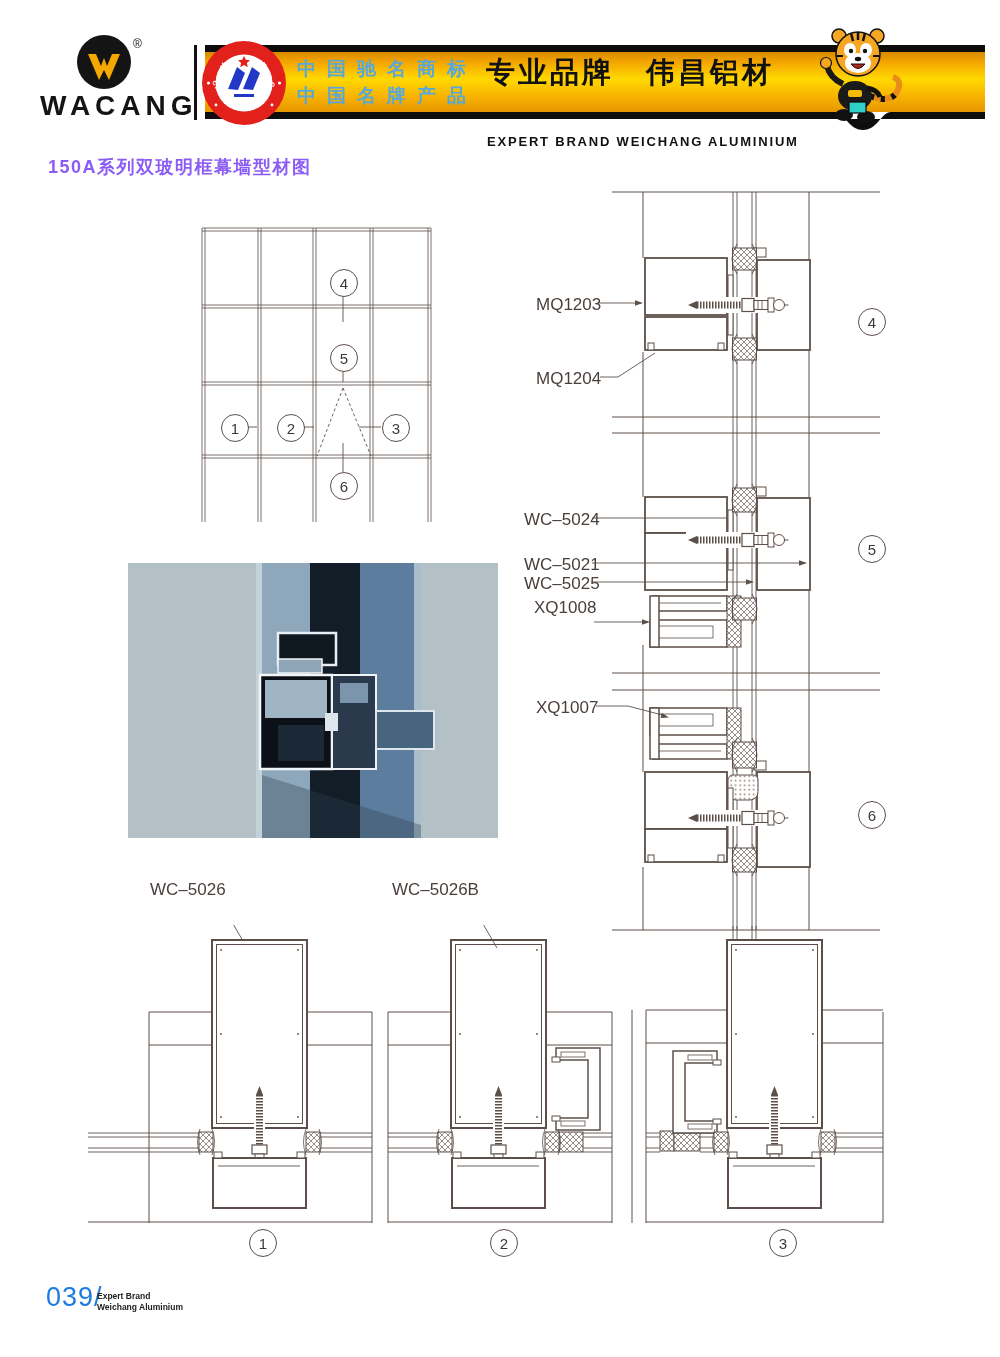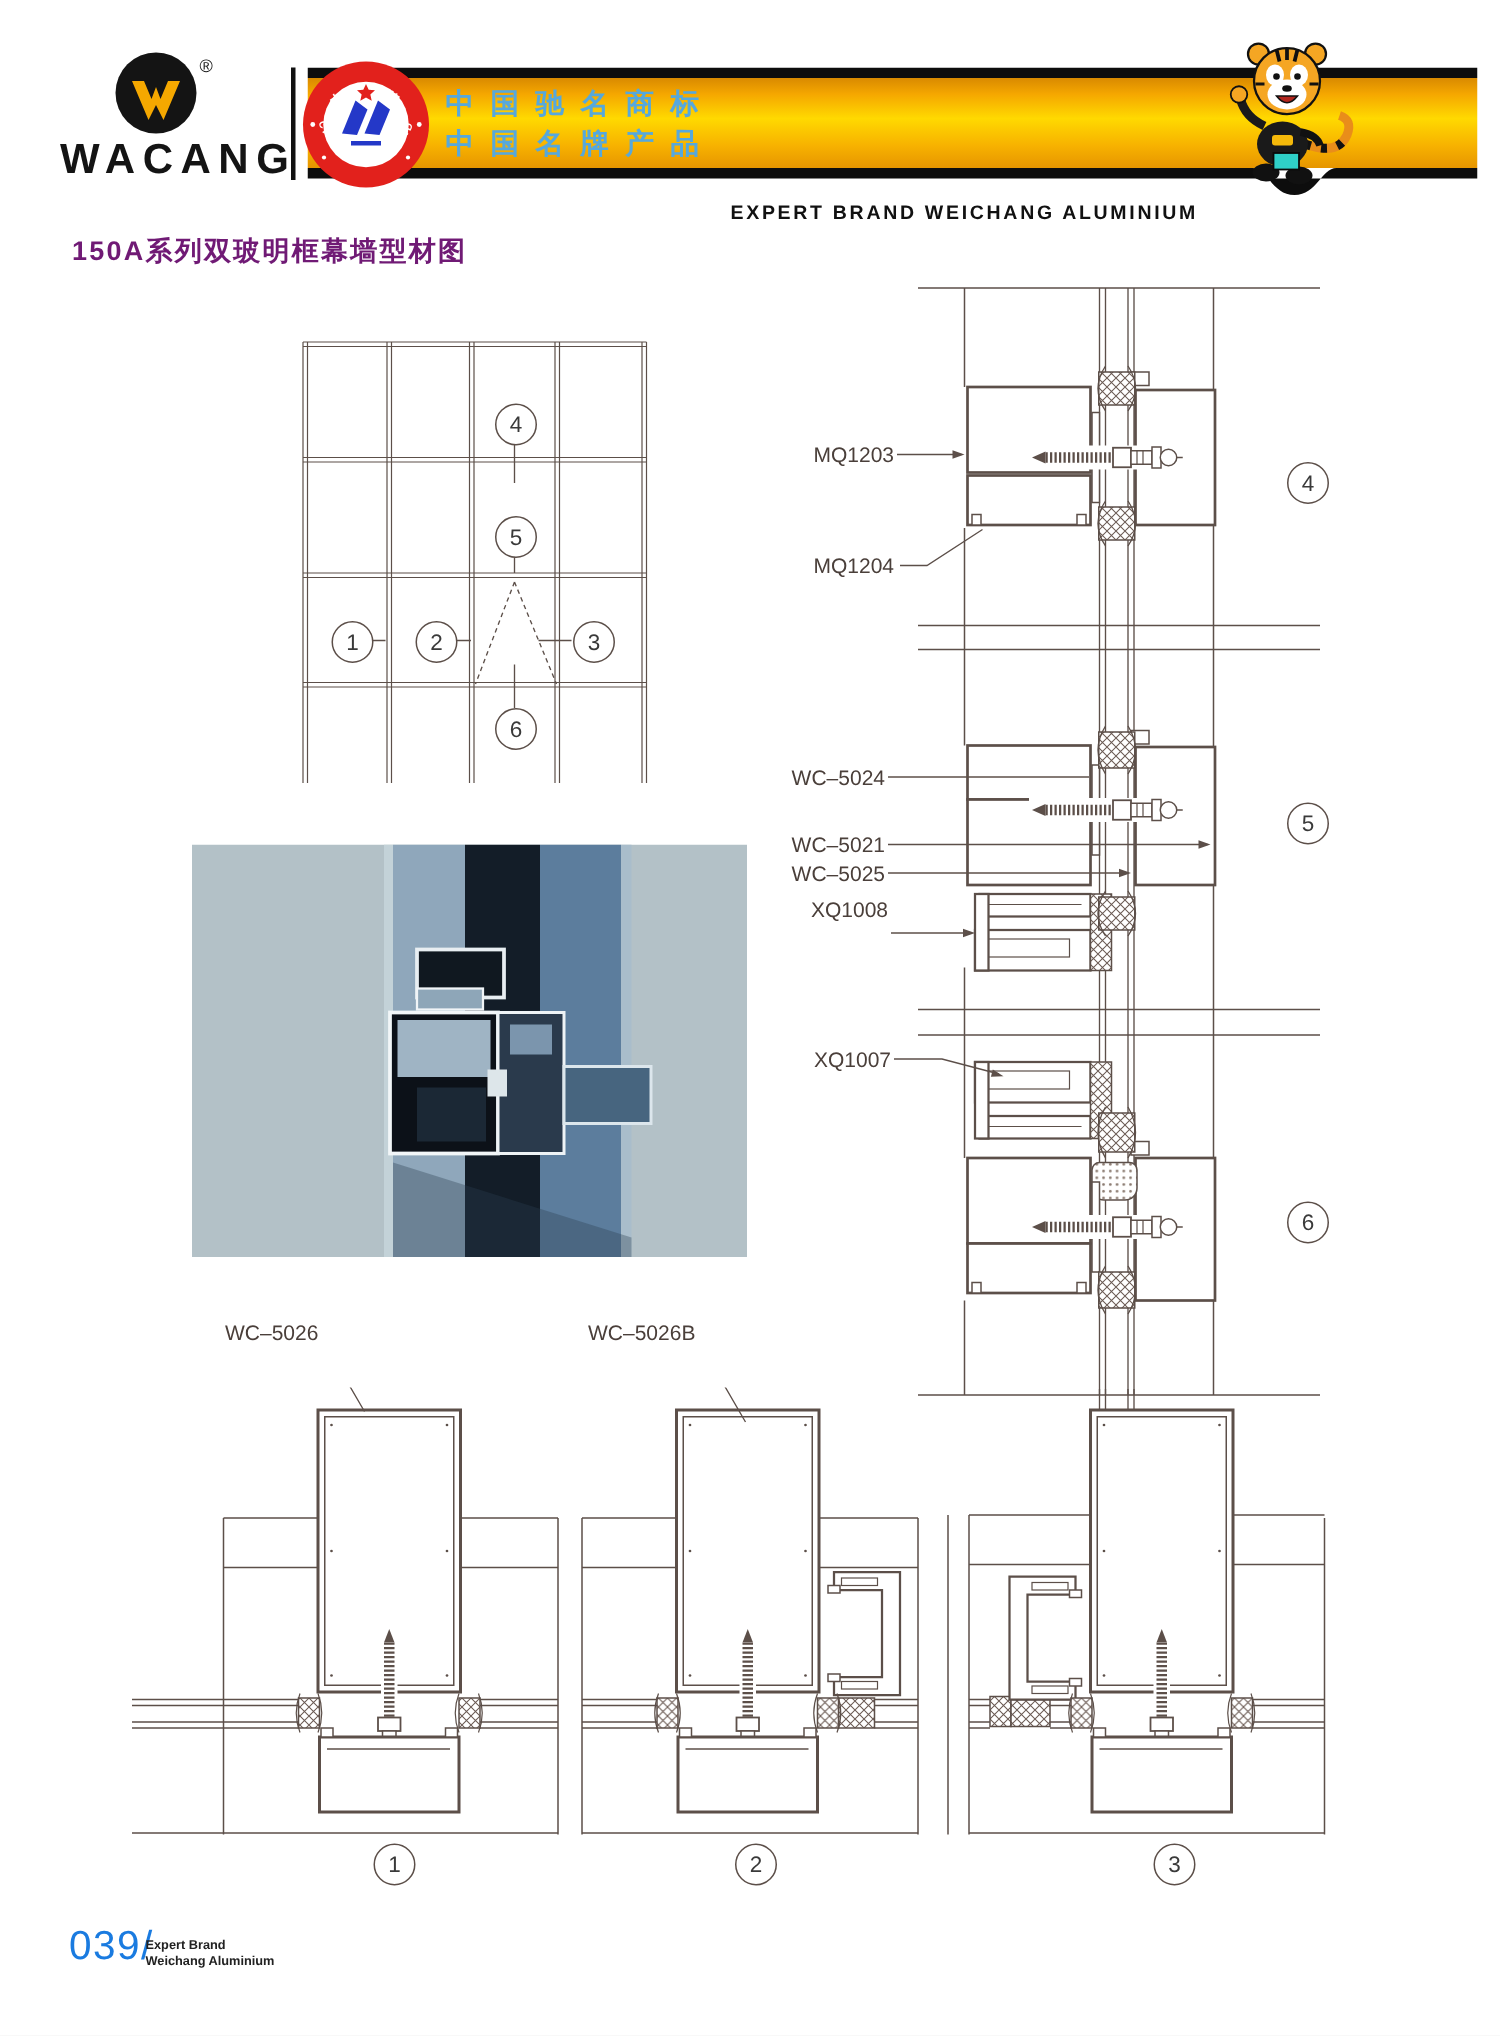--- a/index.html
+++ b/index.html
@@ -6,23 +6,23 @@
   .page{position:relative;width:1000px;height:1357px;background:#fff;overflow:hidden;
         font-family:"Liberation Sans",sans-serif;outline:1px solid #e3e3e3;}
   .abs{position:absolute;}
   
   .logo-text{left:40px;top:90px;font-size:28px;font-weight:bold;letter-spacing:5px;color:#141414;}
   .reg{left:133px;top:37px;font-size:12px;color:#141414;}
   .divider{left:194px;top:45px;width:3px;height:75px;background:#111;}
   .cn-blue{font-size:19px;font-weight:bold;letter-spacing:11px;color:#56a8dc;white-space:nowrap;}
   .brand-cn{left:486px;top:53px;font-size:29px;font-weight:bold;letter-spacing:3px;color:#111;white-space:nowrap;}
   .brand-en{left:487px;top:90px;font-size:13px;font-weight:bold;letter-spacing:1.8px;color:#111;white-space:nowrap;margin-top:44px;}
-  .title{left:48px;top:155px;font-size:18px;font-weight:bold;letter-spacing:1.5px;color:#701a75;white-space:nowrap;}
+  .title{left:48px;top:155px;font-size:18px;font-weight:bold;letter-spacing:1.5px;color:#8b5cf6;white-space:nowrap;}
   
-  .cadlabel{position:absolute;font-size:14px;color:#4a3f3a;white-space:nowrap;}
+  .cadlabel{position:absolute;font-size:17px;color:#4a3f3a;white-space:nowrap;}
   .r{text-align:right;}
   .callout{position:absolute;width:26px;height:26px;border:1.4px solid #5c4f49;border-radius:50%;
            background:#fff;display:flex;align-items:center;justify-content:center;
            font-size:15px;color:#3a3a3a;}
   
   .page-num{left:46px;top:1282px;font-size:27px;font-weight:normal;color:#1a7be0;letter-spacing:1px;}
   .foot-small{left:97px;top:1291px;font-size:8.5px;color:#222;line-height:1.3;font-weight:bold;}
   svg{position:absolute;display:block;}
 </style>
 </head>
@@ -47,20 +47,21 @@
           <stop offset="0.75" stop-color="#f7b200"></stop>
         <stop offset="1" stop-color="#e69500"></stop>
       </linearGradient>
     </defs>
     <rect x="0" y="0" width="780" height="7" fill="#0d0d0d"></rect>
     <rect x="0" y="7" width="780" height="60" fill="url(#gold)"></rect>
     <path d="M0,67 H630 C640,67 643,85 658,85 C673,85 676,67 686,67 H780 V74 H0 Z" fill="#0d0d0d"></path>
   </svg>
   <div class="abs cn-blue" style="left:297px;top:56px">中国驰名商标</div>
   <div class="abs cn-blue" style="left:297px;top:83px">中国名牌产品</div>
+  <div class="abs brand-cn">专业品牌　伟昌铝材</div>
   <div class="abs brand-en">EXPERT BRAND WEICHANG ALUMINIUM</div>
 
   <svg class="abs" style="left:200px;top:39px" width="88" height="88" viewBox="0 0 88 88">
     <circle cx="44" cy="44" r="42" fill="#e2211c"></circle>
     <circle cx="44" cy="44" r="28.5" fill="#fff"></circle>
     <circle cx="8.5" cy="44" r="1.6" fill="#fff"></circle>
       <circle cx="79.5" cy="44" r="1.6" fill="#fff"></circle>
     <circle cx="16" cy="66" r="1.4" fill="#fff"></circle>
       <circle cx="72" cy="66" r="1.4" fill="#fff"></circle>
     <defs>

